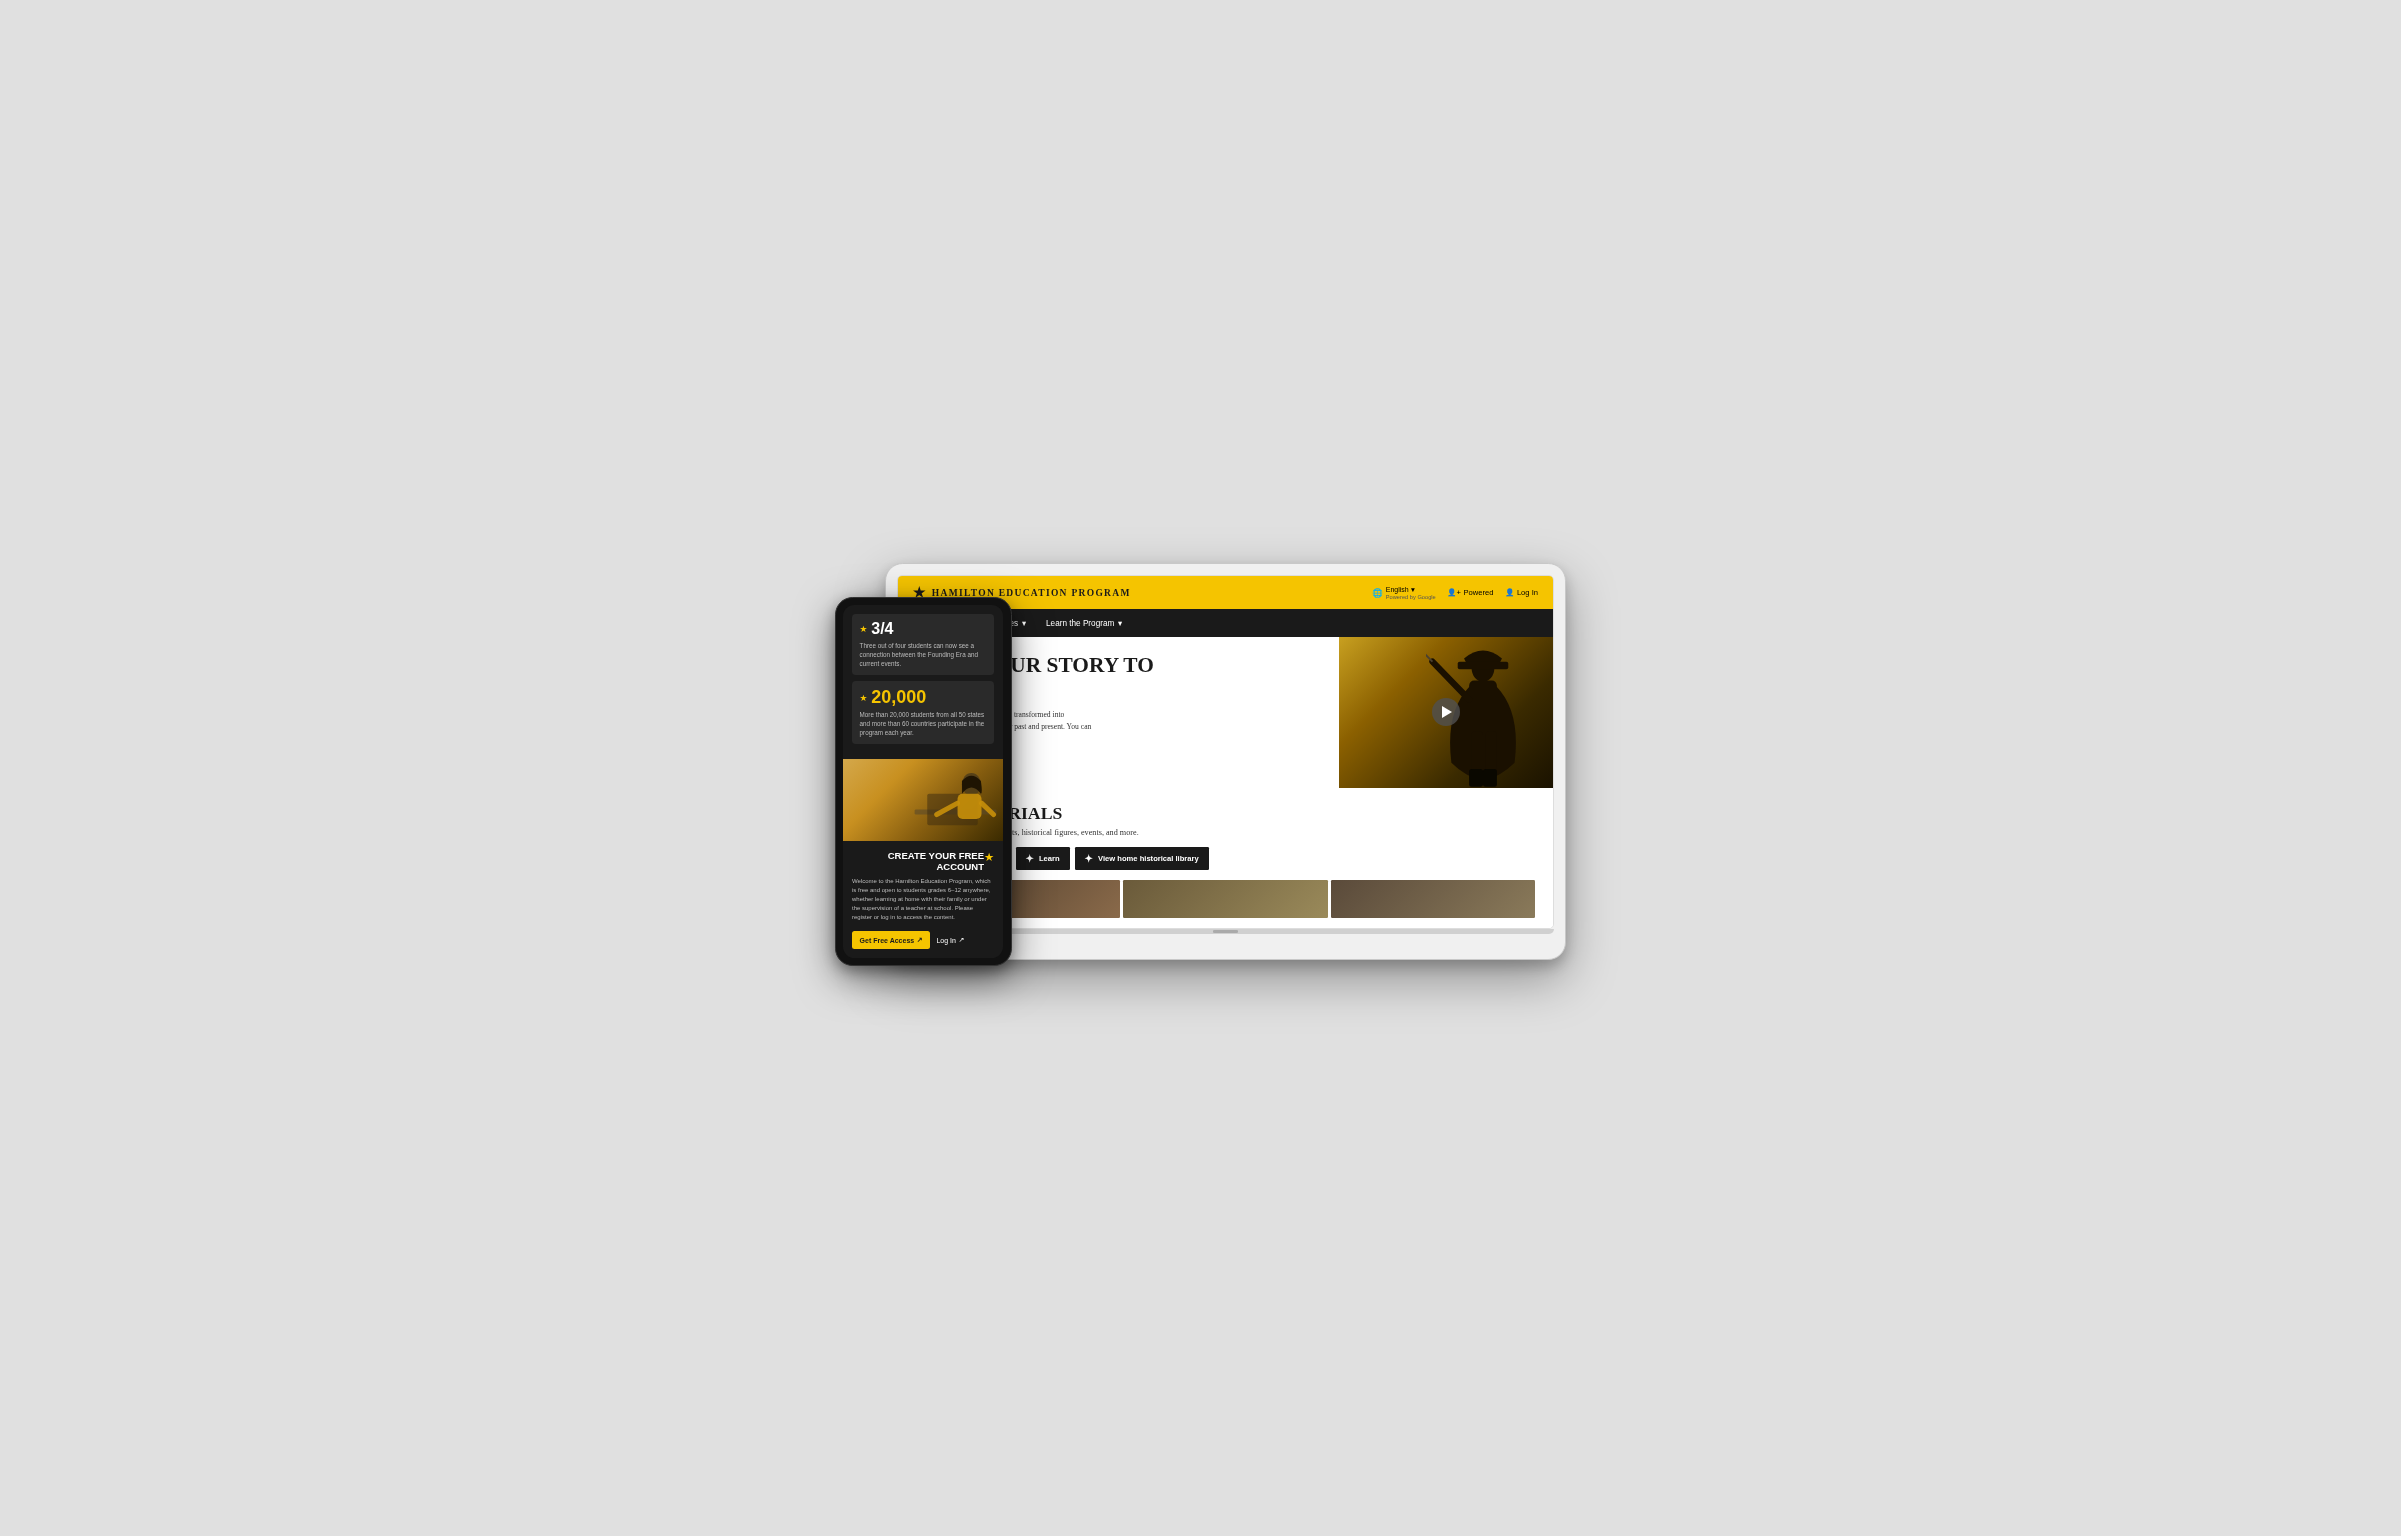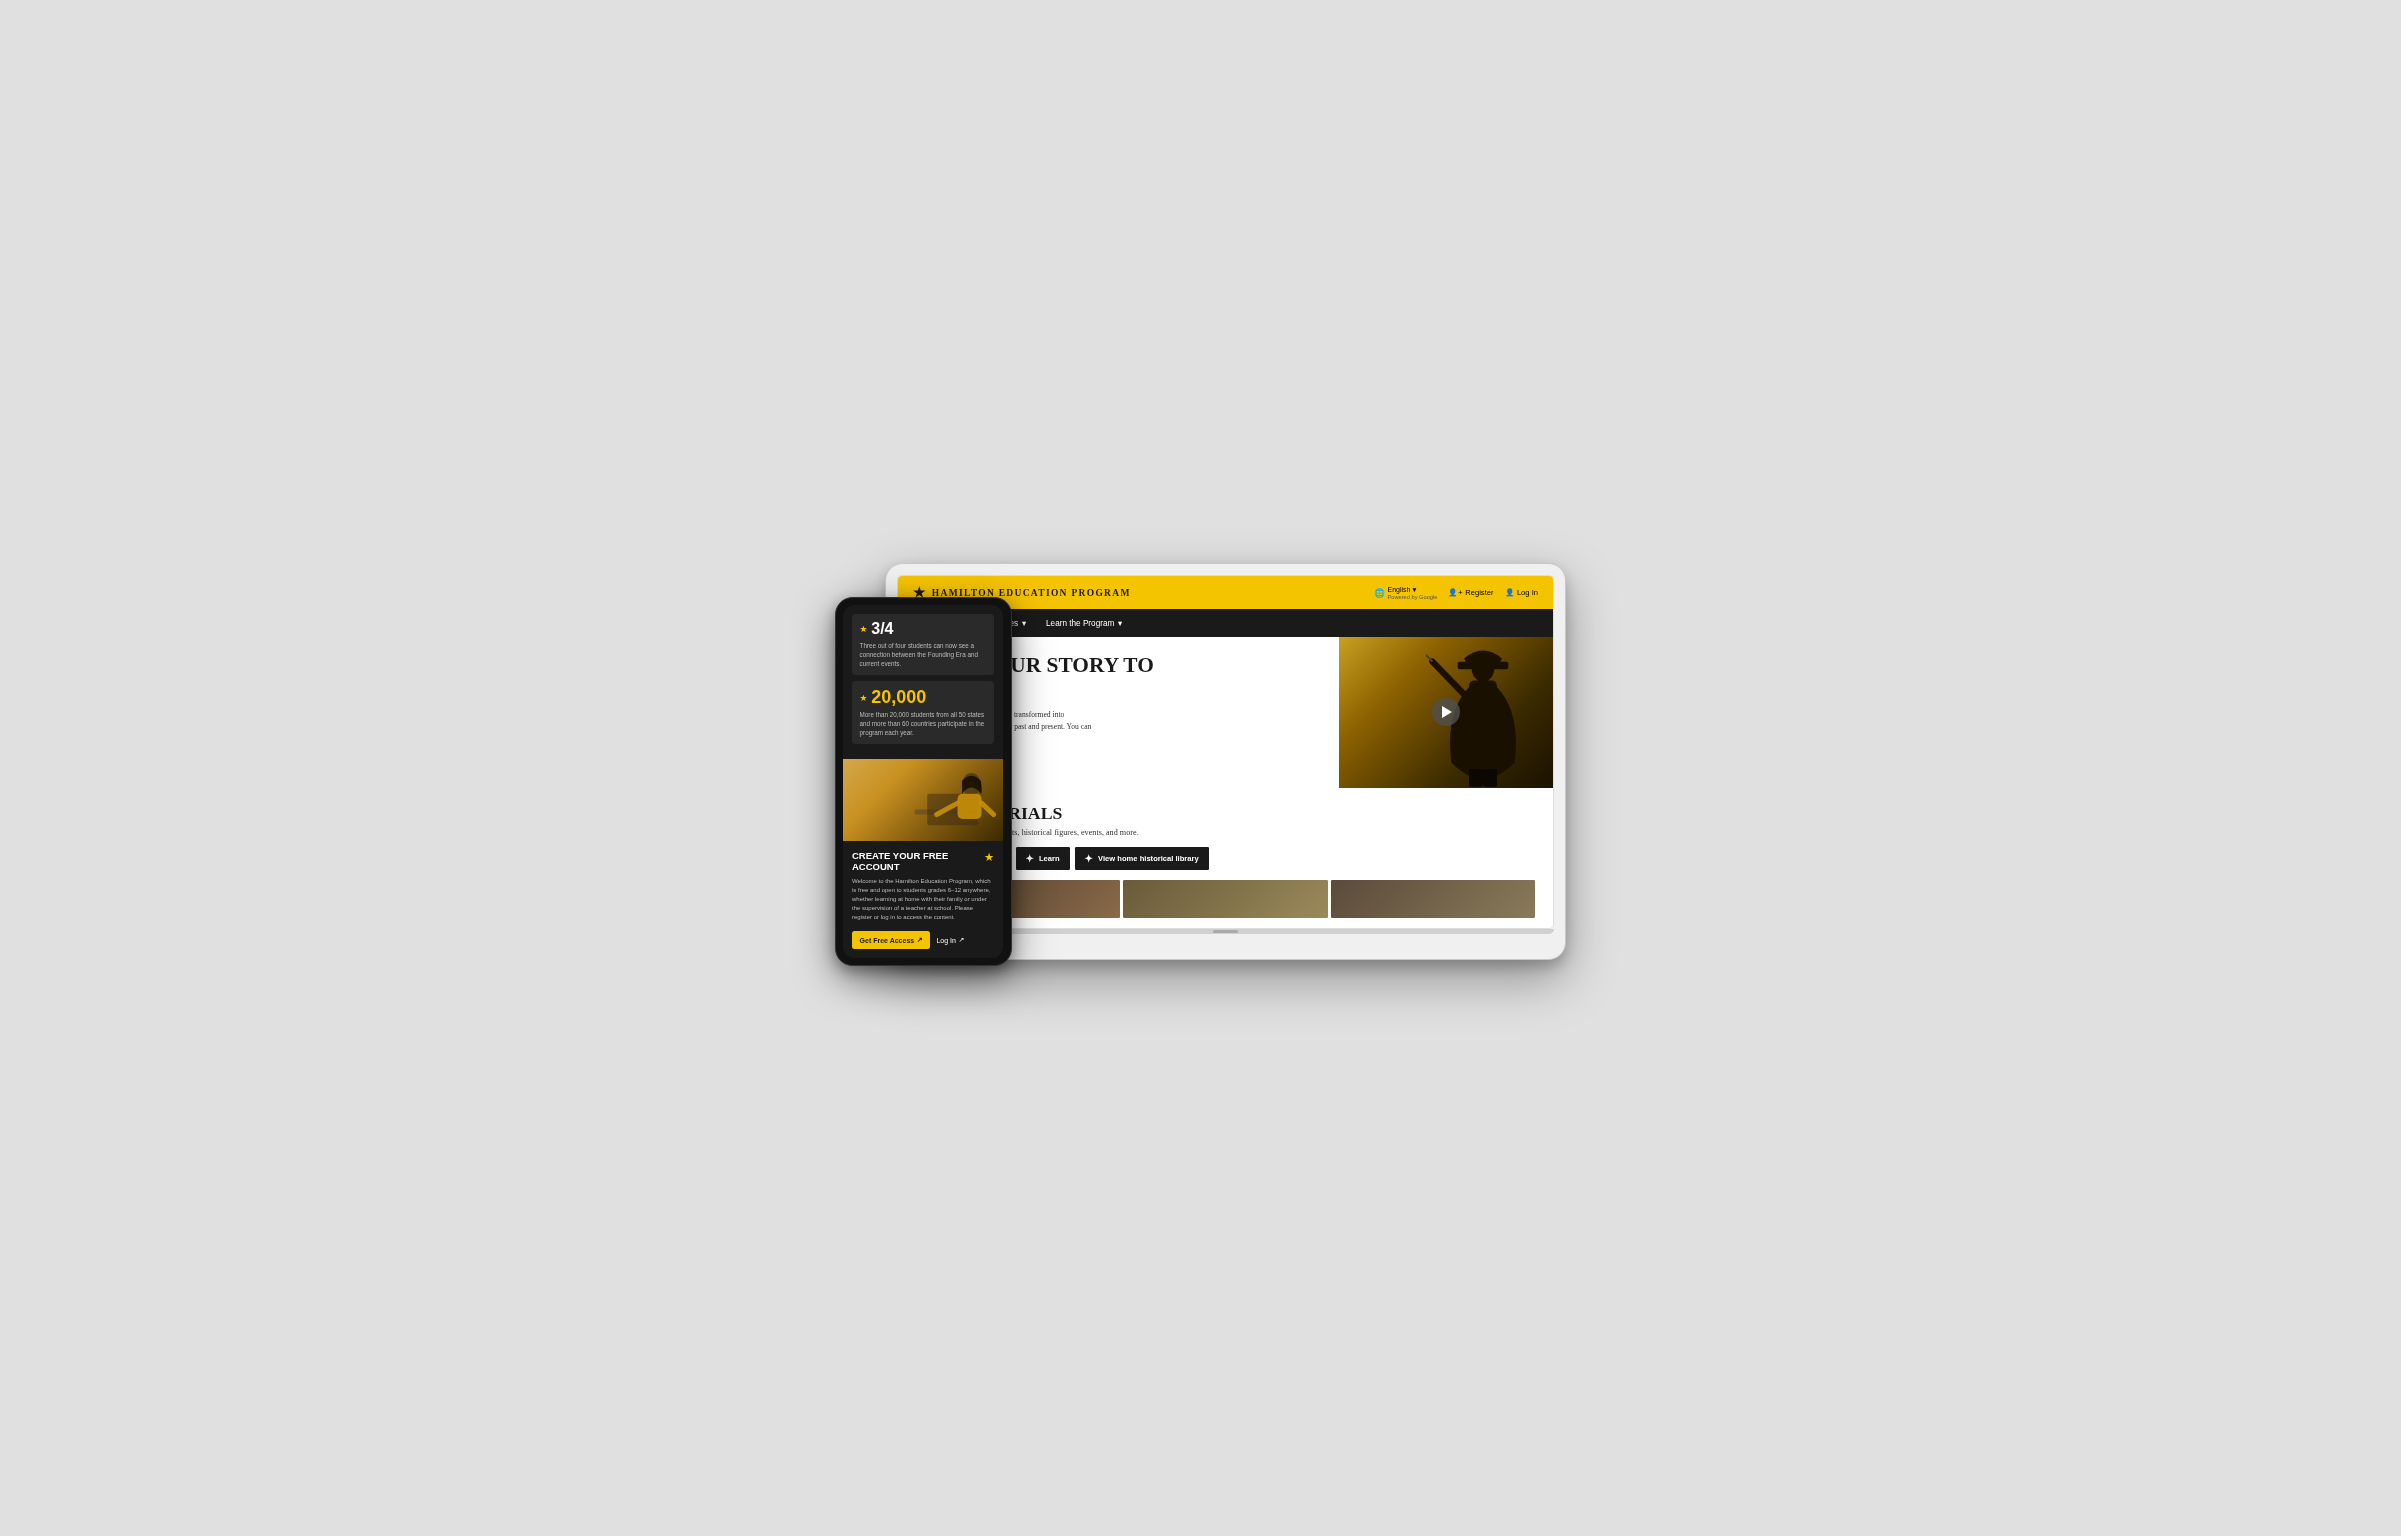--- a/index.html
+++ b/index.html
@@ -393,20 +393,21 @@
       margin-bottom: 5px;
     }
 
     .create-title {
       font-size: 9.5px;
       font-weight: 900;
       color: #fff;
       font-family: Arial, sans-serif;
       line-height: 1.2;
       text-transform: uppercase;
+      text-align: right;
     }
 
     .create-star {
       color: #f5c400;
       font-size: 11.4px;
     }
 
     .create-text {
       font-size: 6px;
       color: #bbb;
@@ -485,21 +486,21 @@
             <div class="lang-btn">
               <span class="lang-globe">🌐</span>
               <div>
                 <span class="lang-text">English</span>
                 <span>▾</span>
                 <span class="lang-sub">Powered by Google</span>
               </div>
             </div>
             <div class="register-btn">
               <span>👤+</span>
-              <span>Register</span>
+              <span>Powered</span>
             </div>
             <div class="login-btn">
               <span>👤</span>
               <span>Log In</span>
             </div>
           </div>
         </div>
 
         <div class="site-nav">
           <div class="nav-item">

